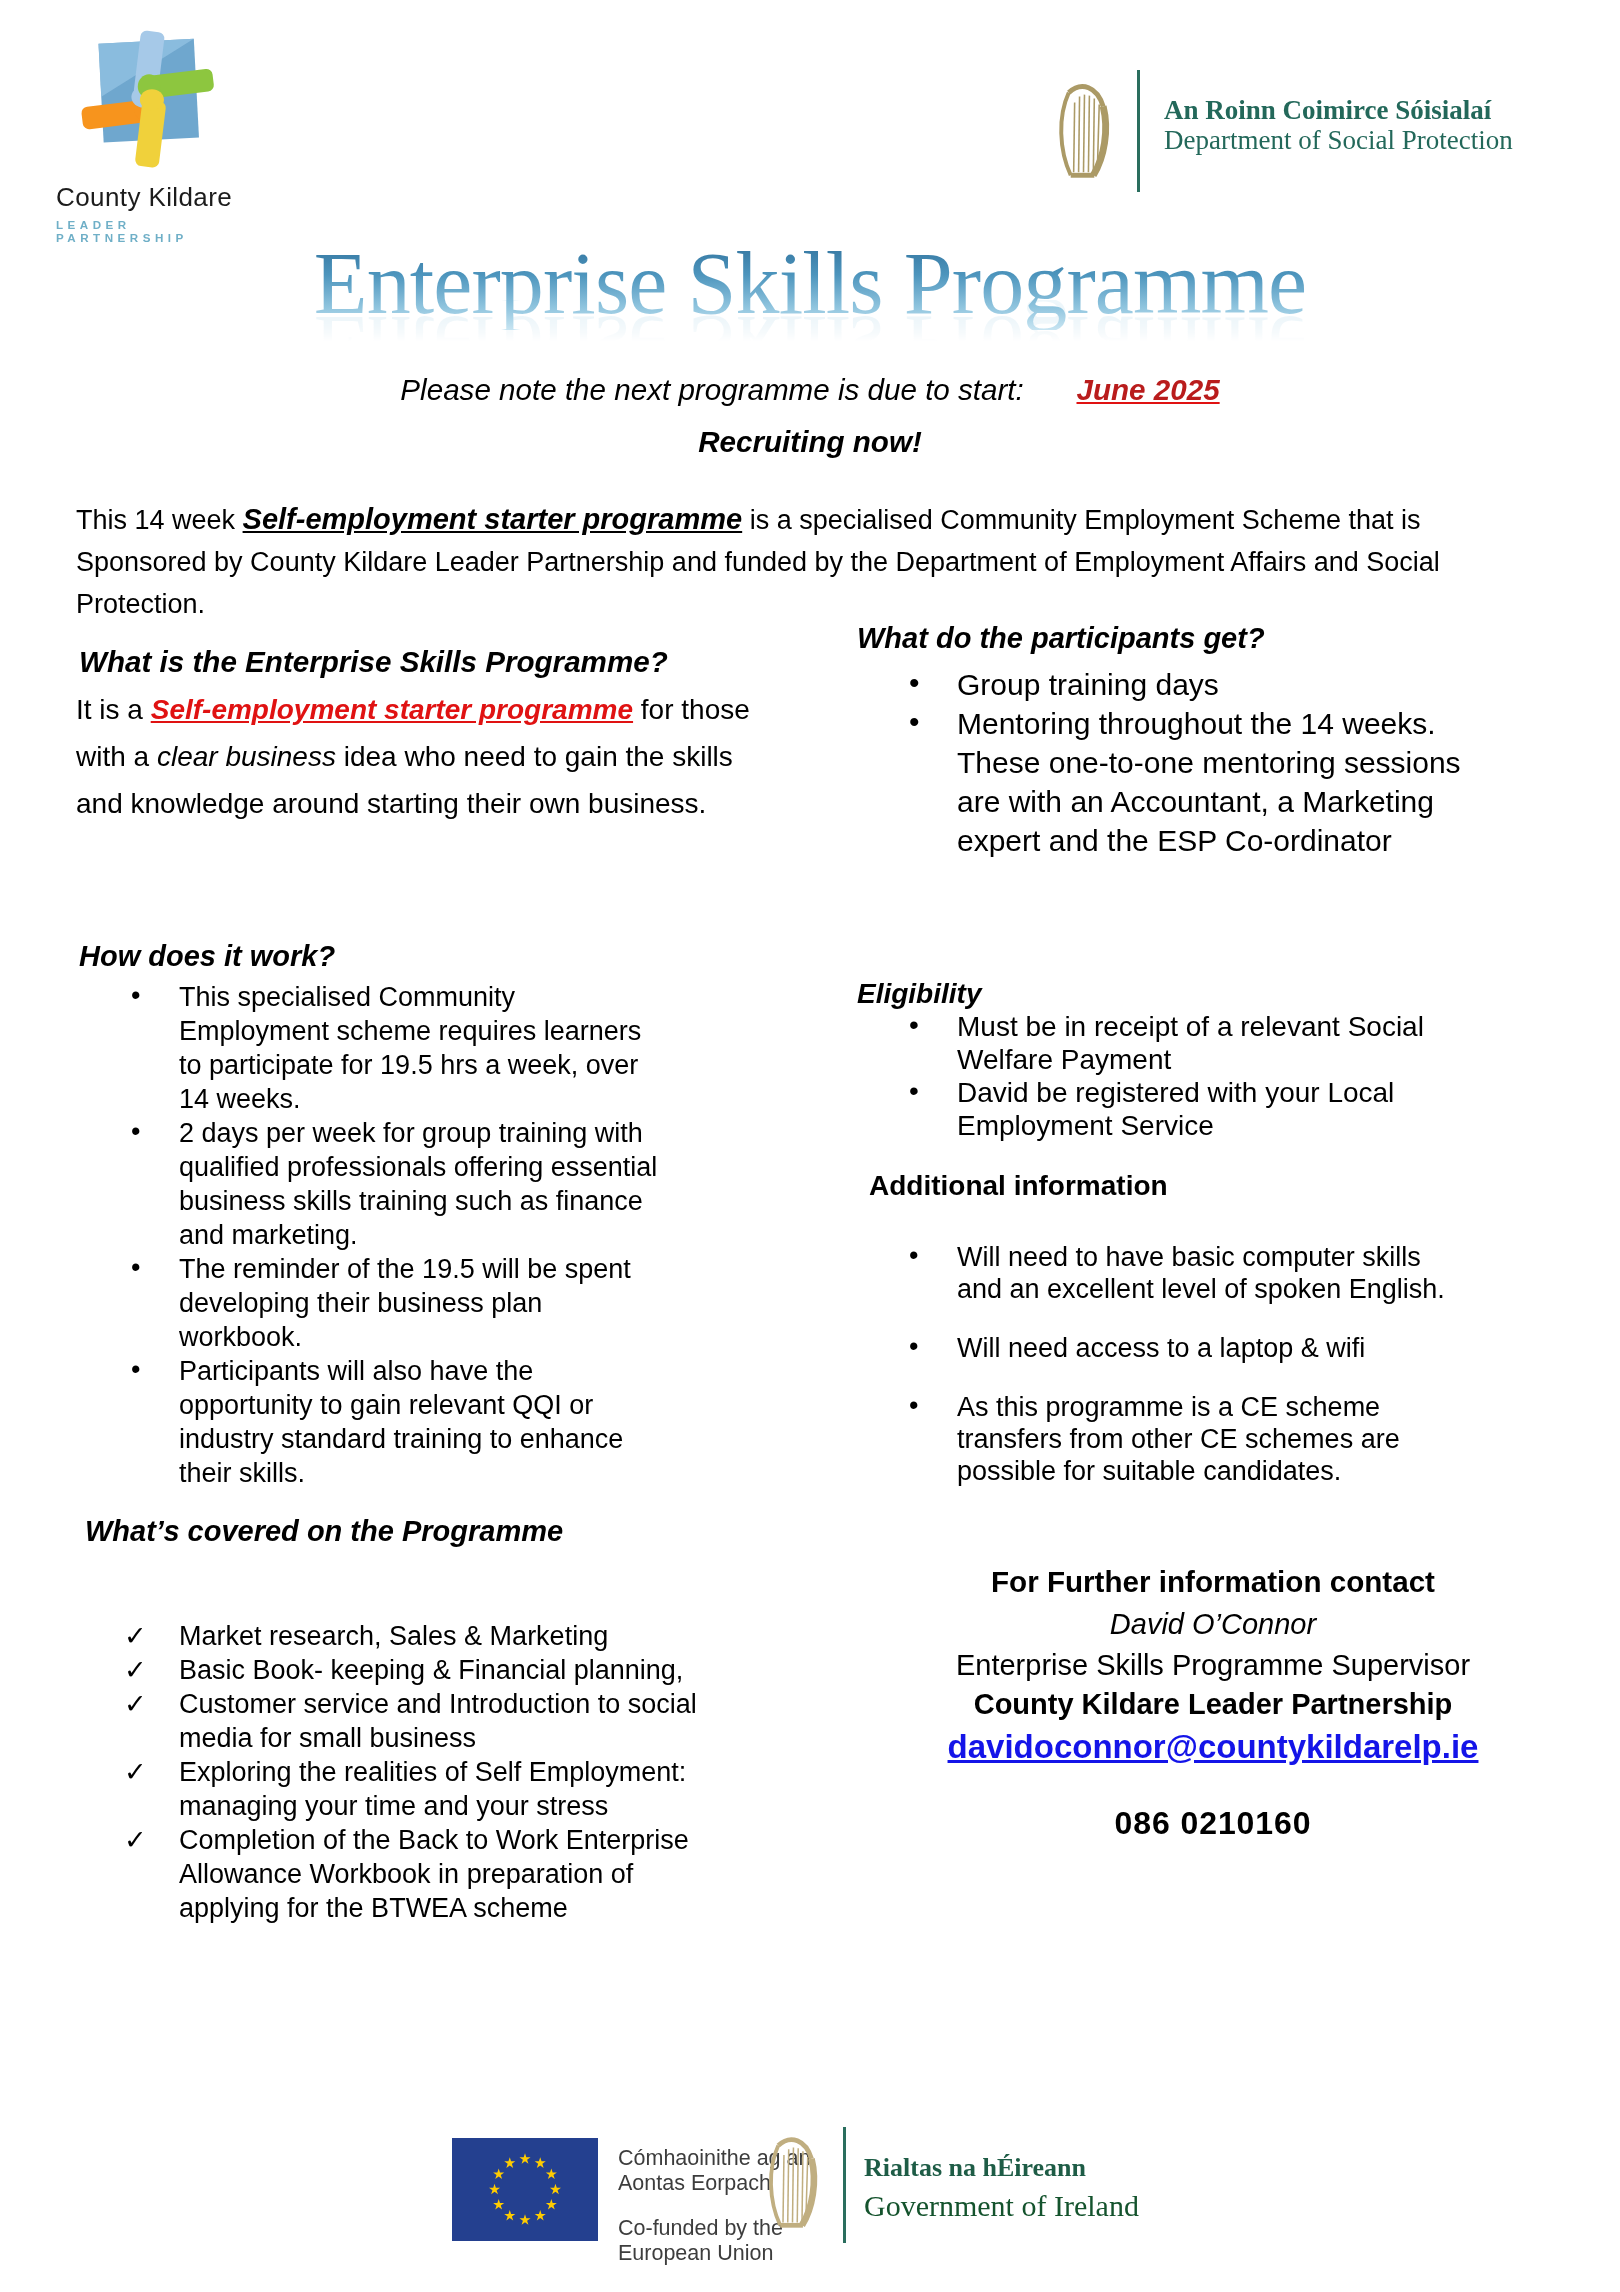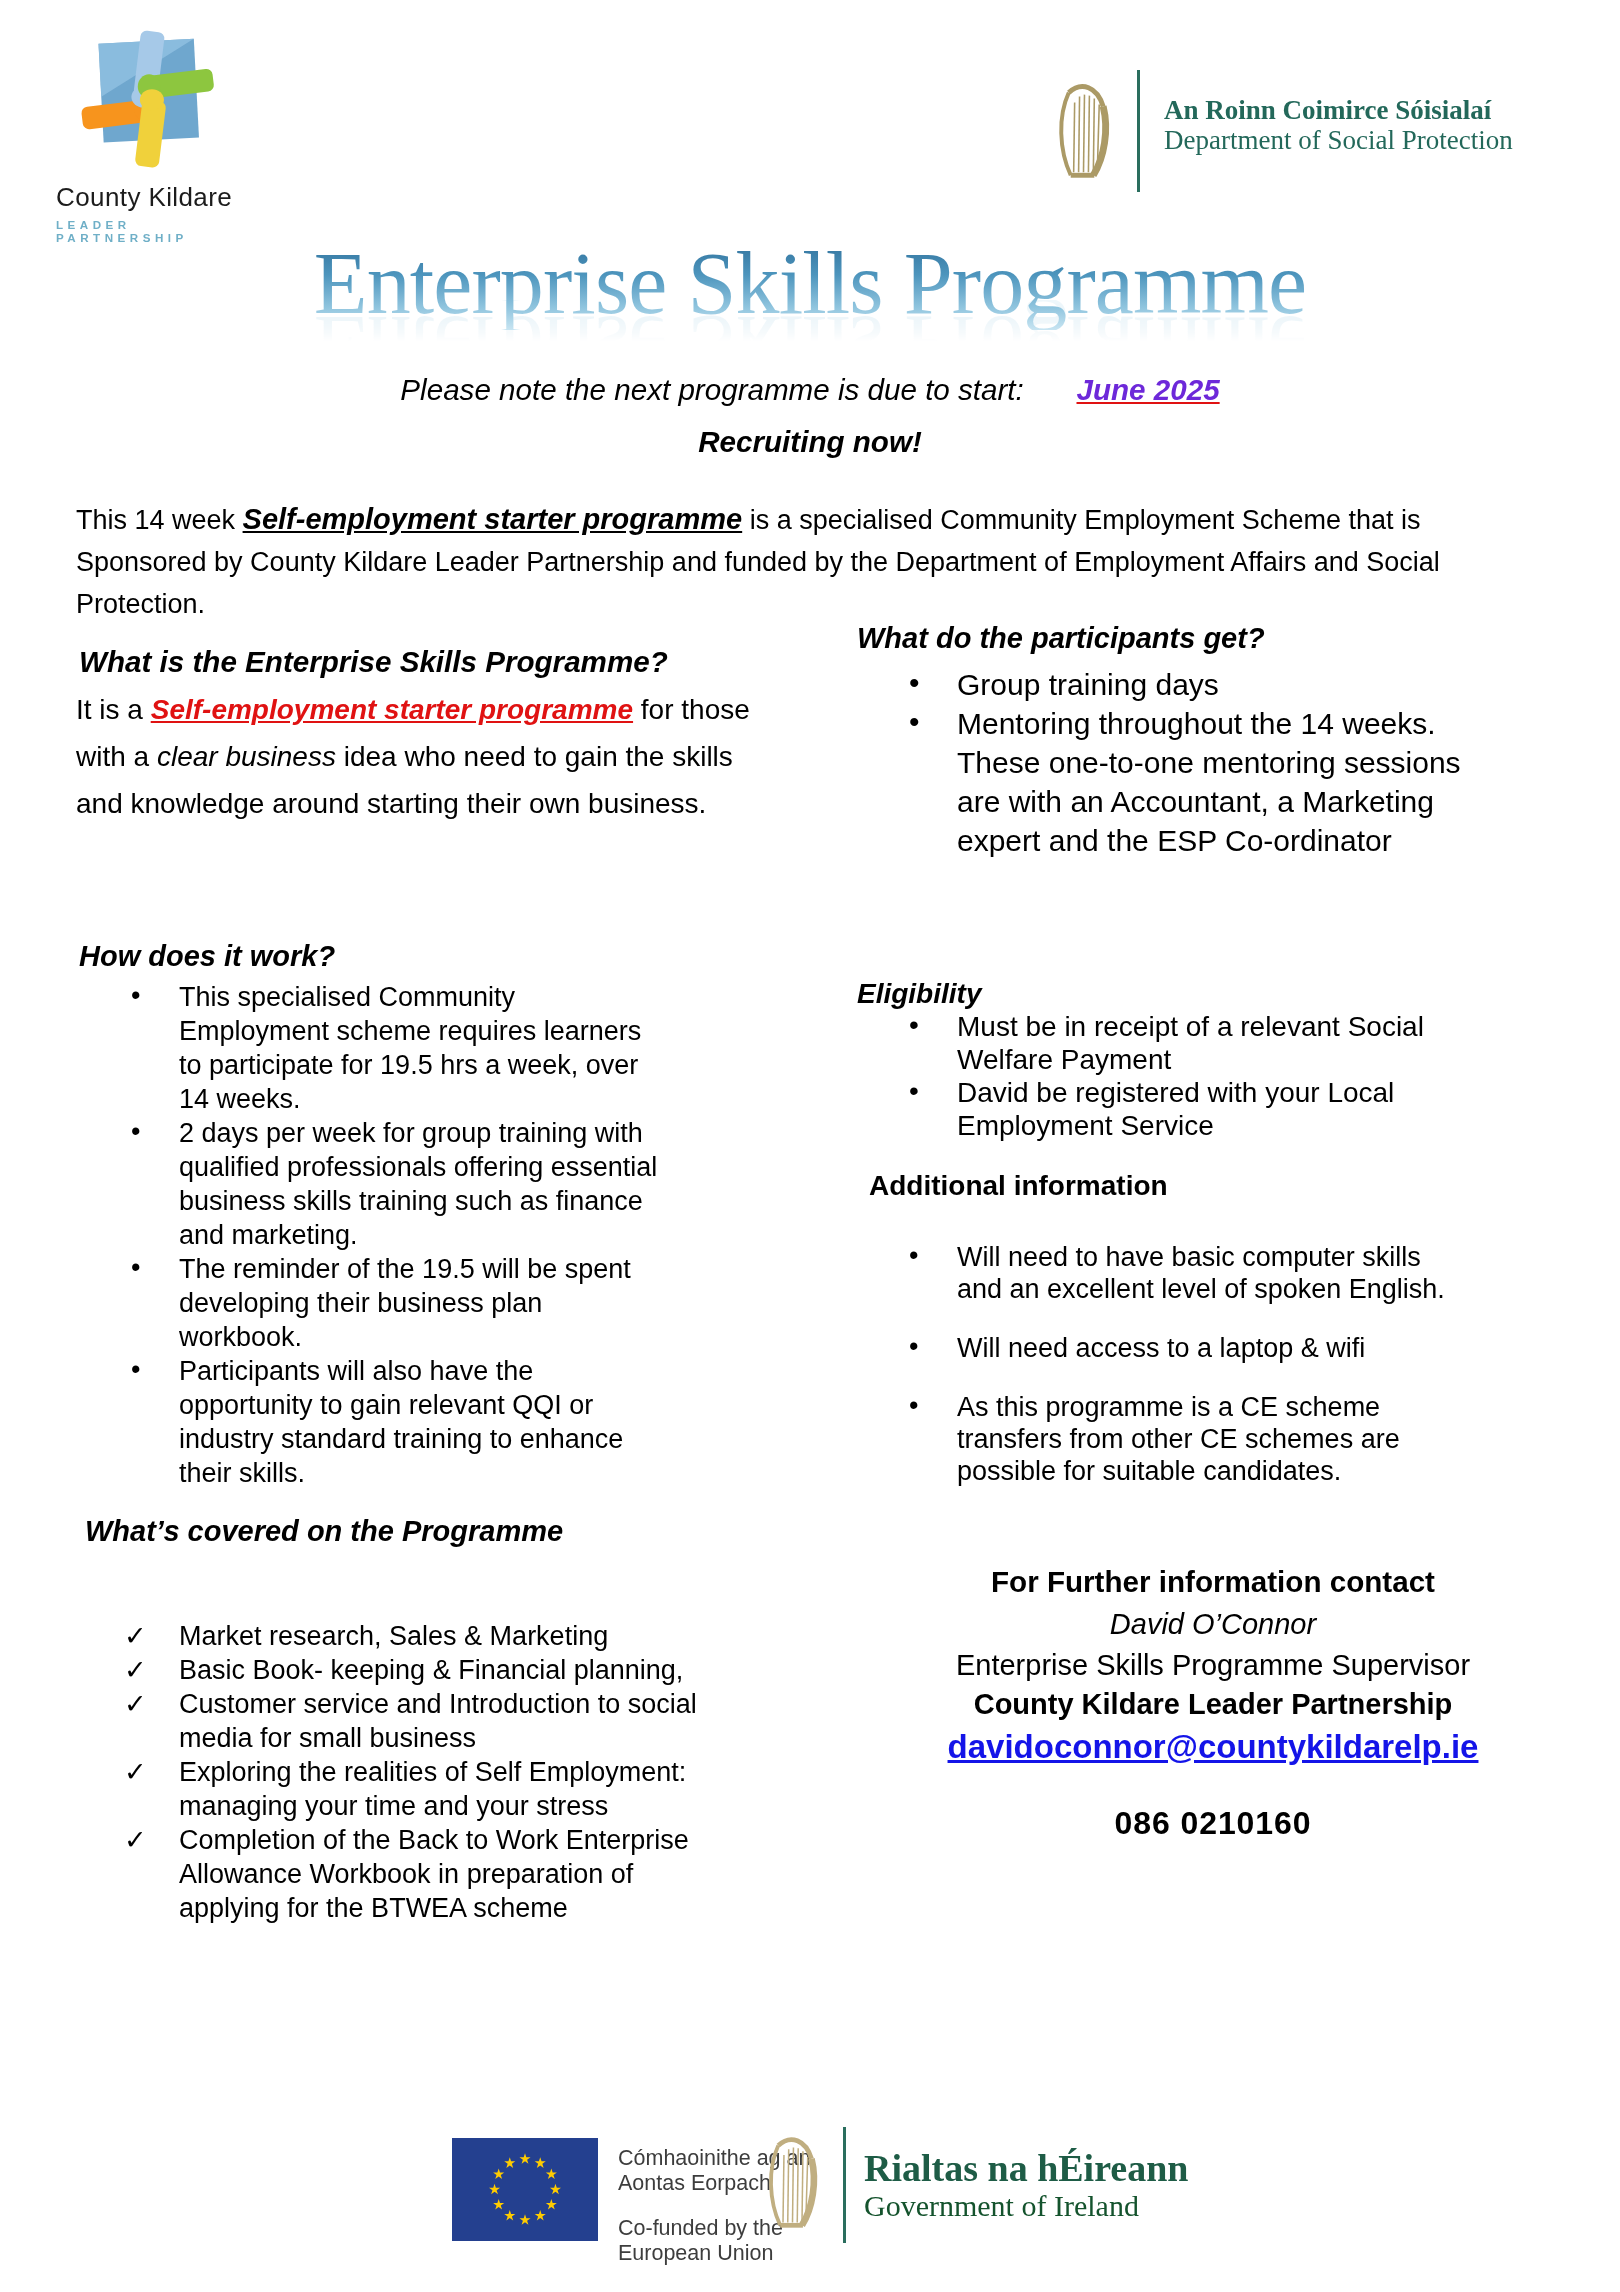--- a/index.html
+++ b/index.html
@@ -18,21 +18,21 @@
 
   
   .main-title{
     width:100%;text-align:center;font-family:"Liberation Serif",serif;
     font-size:88px;font-weight:normal;letter-spacing:-0.9px;line-height:1.05;
     background:linear-gradient(180deg,#2f6f9a 0%,#4d95bd 40%,#8fc4de 75%,#c8e5f2 100%);
     -webkit-background-clip:text;background-clip:text;color:transparent;
     -webkit-box-reflect:below -30px linear-gradient(to bottom,transparent 55%,rgba(0,0,0,0.30));
   }
   .notice{width:100%;text-align:center;font-size:29.6px;font-style:italic;}
-  .notice .date{color:#6d28d9;font-weight:bold;text-decoration:underline;text-decoration-color:#e01212;margin-left:28px;}
+  .notice .date{color:#b91c1c;font-weight:bold;text-decoration:underline;text-decoration-color:#e01212;margin-left:28px;}
   .recruiting{width:100%;text-align:center;font-size:29.6px;font-style:italic;font-weight:bold;}
 
   
   .intro{font-size:27px;line-height:42px;}
   .bi-u{font-weight:bold;font-style:italic;text-decoration:underline;}
   .red-biu{color:#e01212;font-weight:bold;font-style:italic;text-decoration:underline;text-decoration-color:#e01212;}
   .it{font-style:italic;}
   .h-bi{font-weight:bold;font-style:italic;font-size:29.6px;}
   .h-b{font-weight:bold;font-size:28px;}
   .para{font-size:28px;line-height:47px;}
@@ -53,21 +53,21 @@
   .c-head{font-size:29.6px;font-weight:bold;margin-bottom:9px;}
   .c-name{font-size:29px;font-style:italic;margin-bottom:8px;}
   .c-role{font-size:29px;margin-bottom:6.3px;}
   .c-org{font-size:29px;font-weight:bold;margin-bottom:6.3px;}
   .c-email{font-size:33px;font-weight:bold;color:#1414e8;text-decoration:underline;text-decoration-color:#1414e8;cursor:pointer;}
   .c-phone{font-size:32px;font-weight:bold;margin-top:39px;letter-spacing:0.9px;}
 
   
   .eu-text{font-size:21.5px;line-height:25px;color:#3d3d3d;}
   .gov-line{width:2.7px;height:116px;background:#2a6e5e;}
-  .gov-text1{font-family:"Liberation Serif",serif;font-weight:bold;font-size:38px;color:#1e5c46;line-height:38px;}
+  .gov-text1{font-family:"Liberation Serif",serif;font-weight:bold;font-size:26px;color:#1e5c46;line-height:38px;}
   .gov-text2{font-family:"Liberation Serif",serif;font-size:30px;color:#14532d;line-height:38px;}
 </style>
 </head>
 <body>
 
 <div class="page">
 
   <div class="abs" style="left:56px;top:27px;width:206px;">
     <svg width="157" height="152" viewBox="0 0 210 215" style="margin-left:16px;">
       <g transform="rotate(-3 102 90)">

